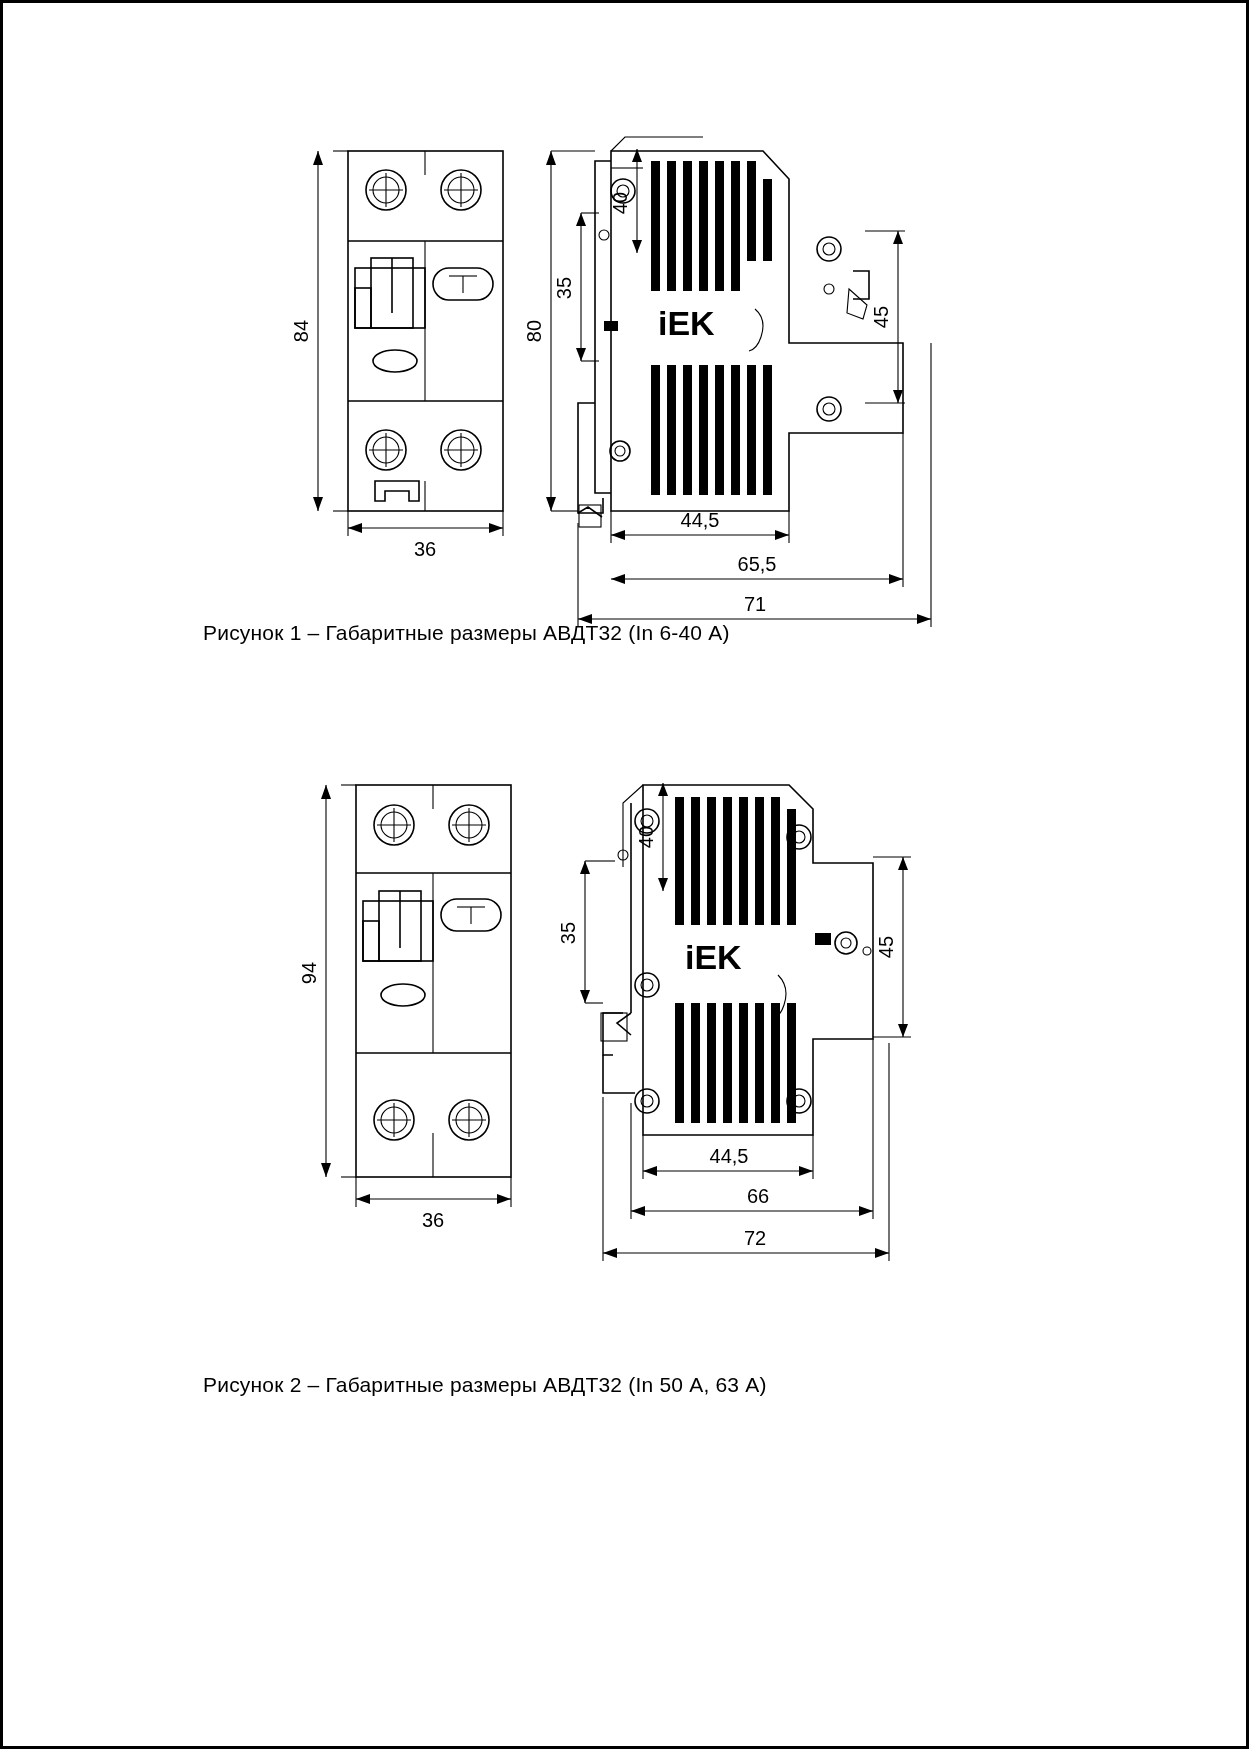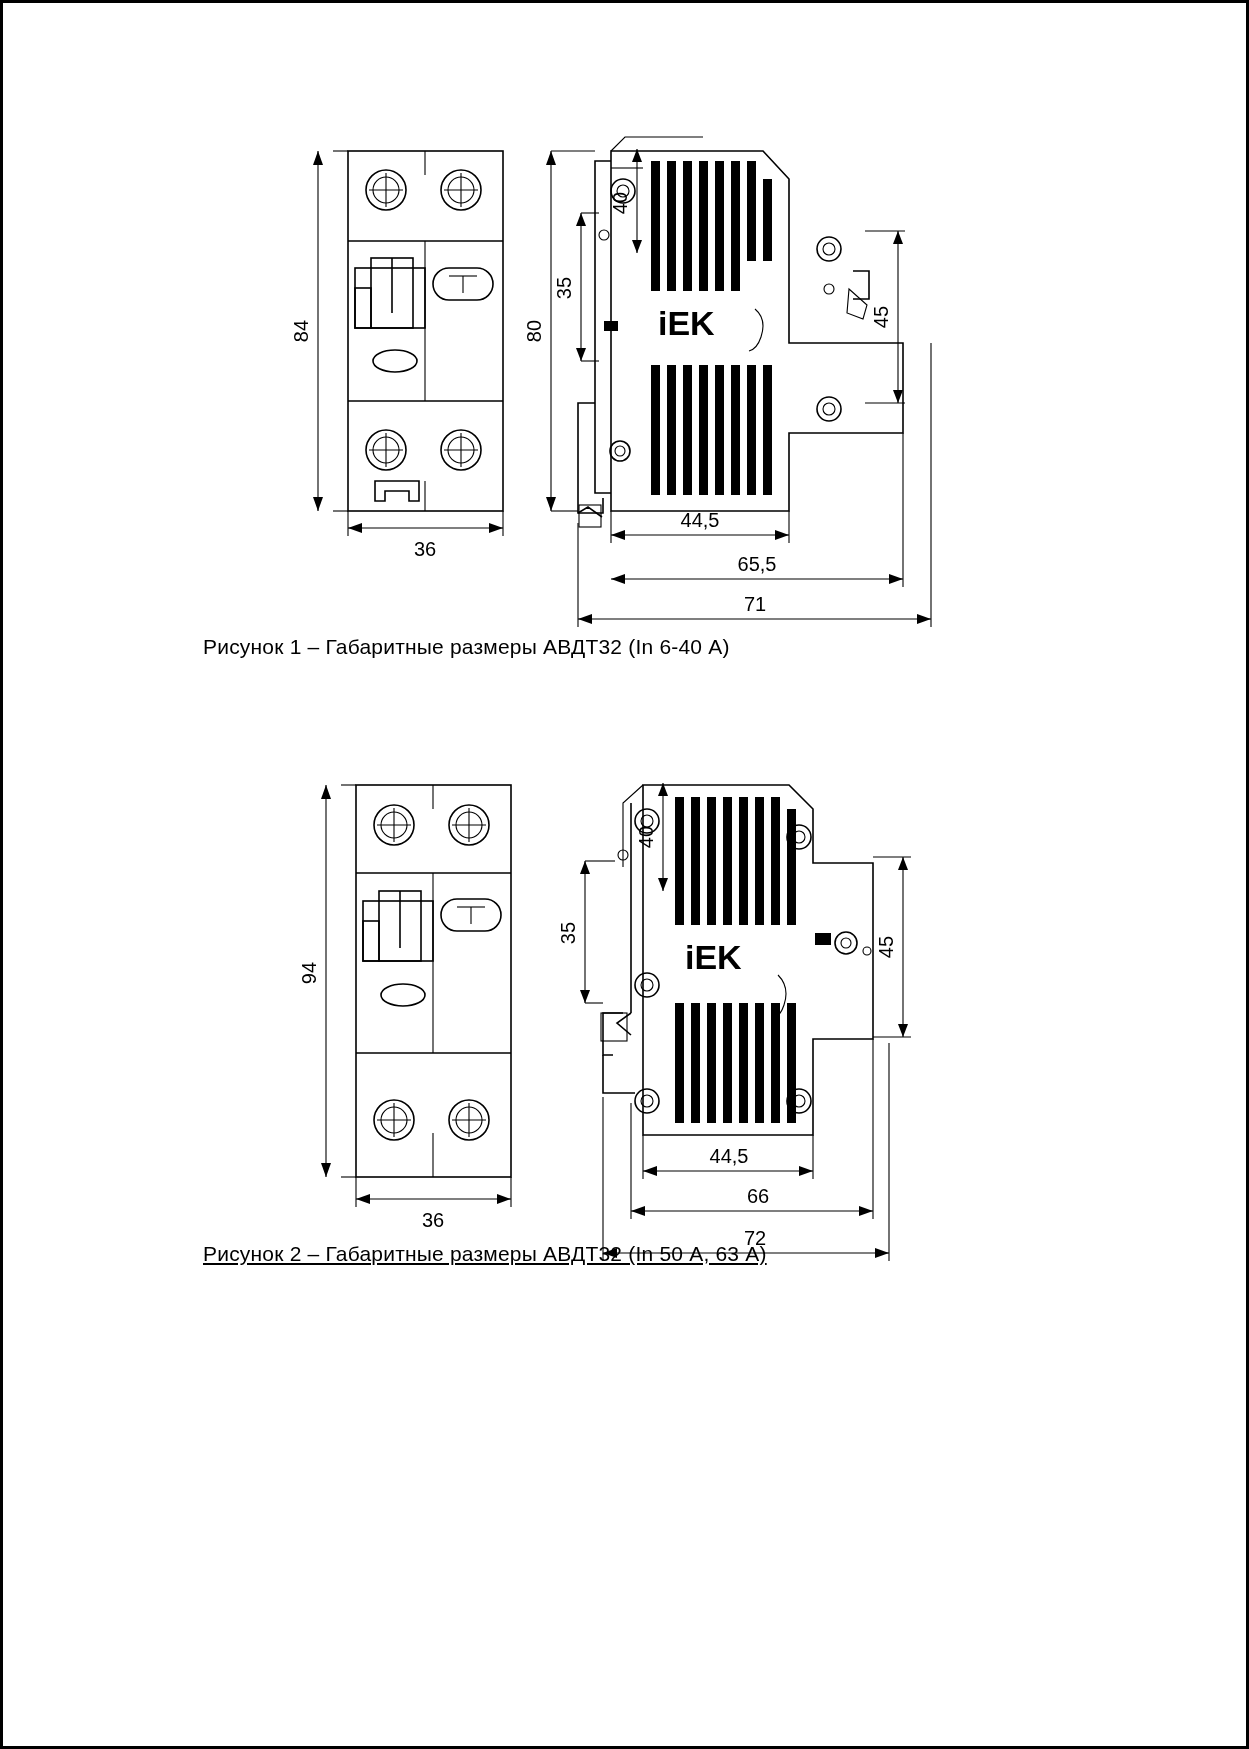--- a/index.html
+++ b/index.html
@@ -19,22 +19,22 @@
   #figure-2 { top:760px; height:560px; }
 
   .caption {
     position:absolute;
     left:200px;
     font-size:21px;
     letter-spacing:0.2px;
     color:#000;
     white-space:nowrap;
   }
-  #caption-1 { top:618px;margin-top:14px; }
-  #caption-2 { top:1239px;text-decoration:underline; }
+  #caption-1 { top:618px; }
+  #caption-2 { top:1370px; }
 
   svg { display:block; }
   .ln { stroke:#000; fill:none; stroke-width:1.6; }
   .ln-thin { stroke:#000; fill:none; stroke-width:1.1; }
   .ln-dim { stroke:#000; fill:none; stroke-width:1.1; }
   .fill-b { fill:#000; stroke:none; }
   .dimtext { font-family:"Liberation Sans", sans-serif; font-size:20px; fill:#000; }
   .logo { font-family:"Liberation Sans", sans-serif; font-weight:bold; font-size:34px; fill:#000; }
 </style>
 </head>

